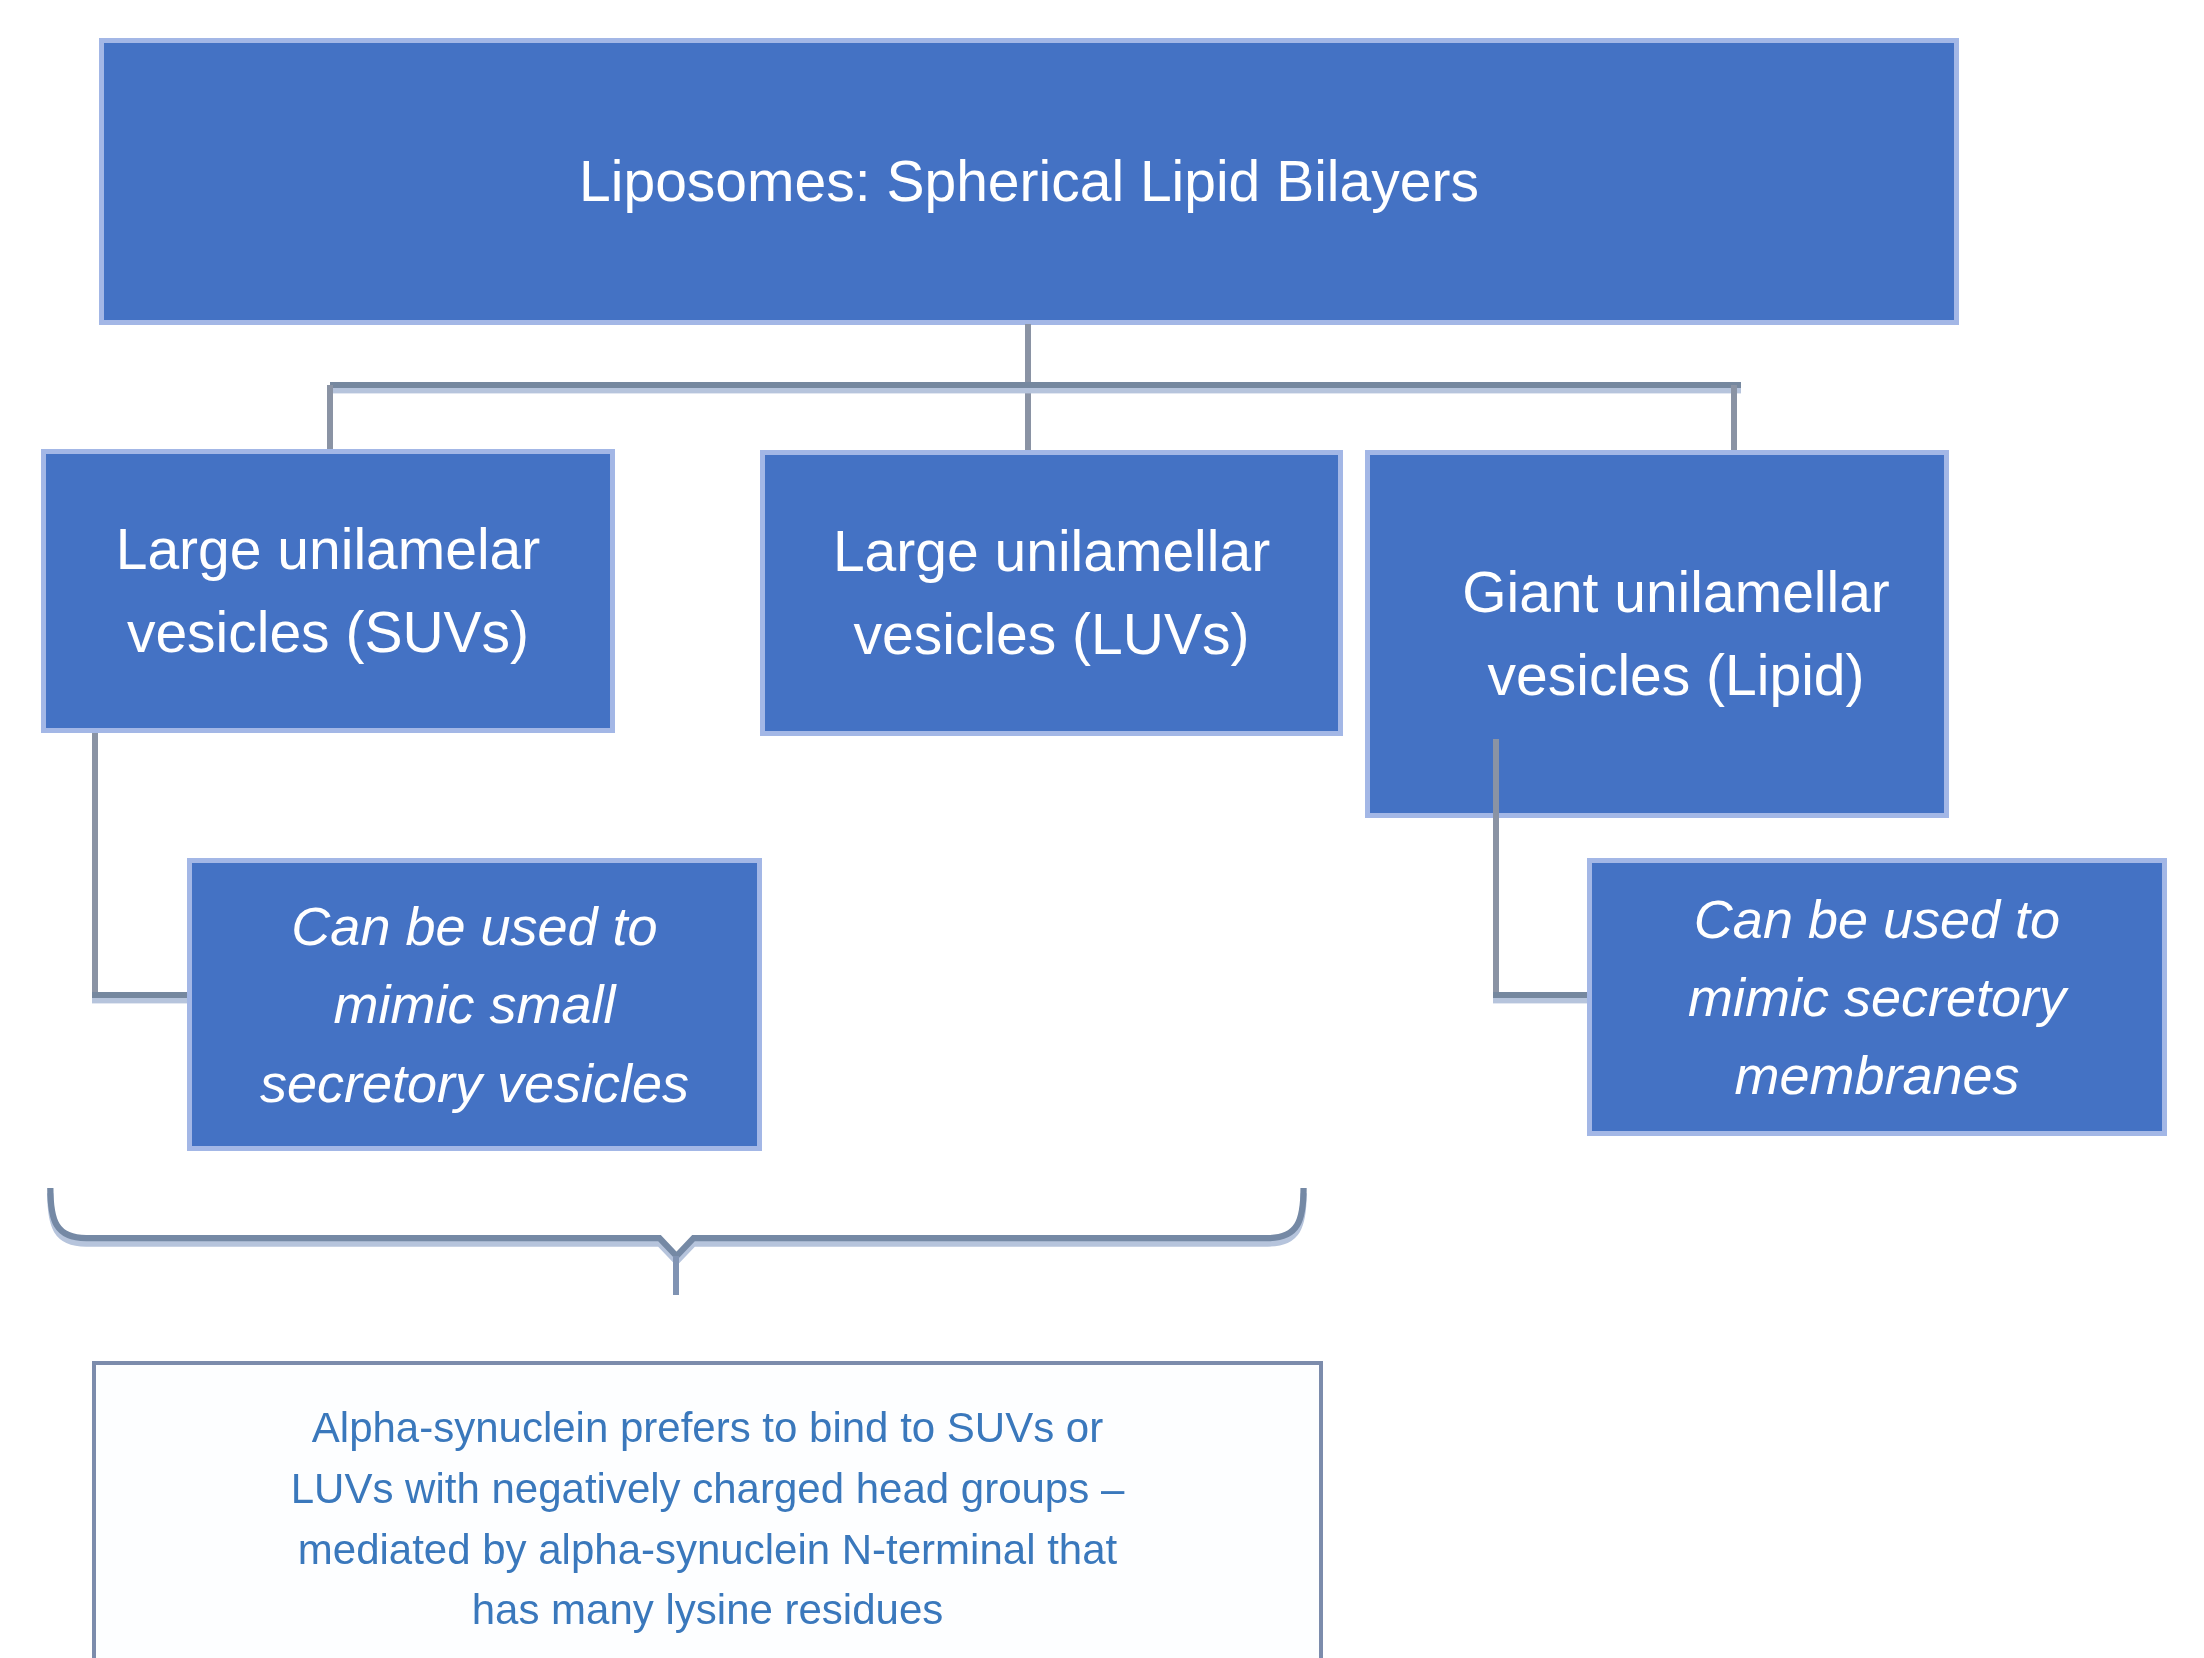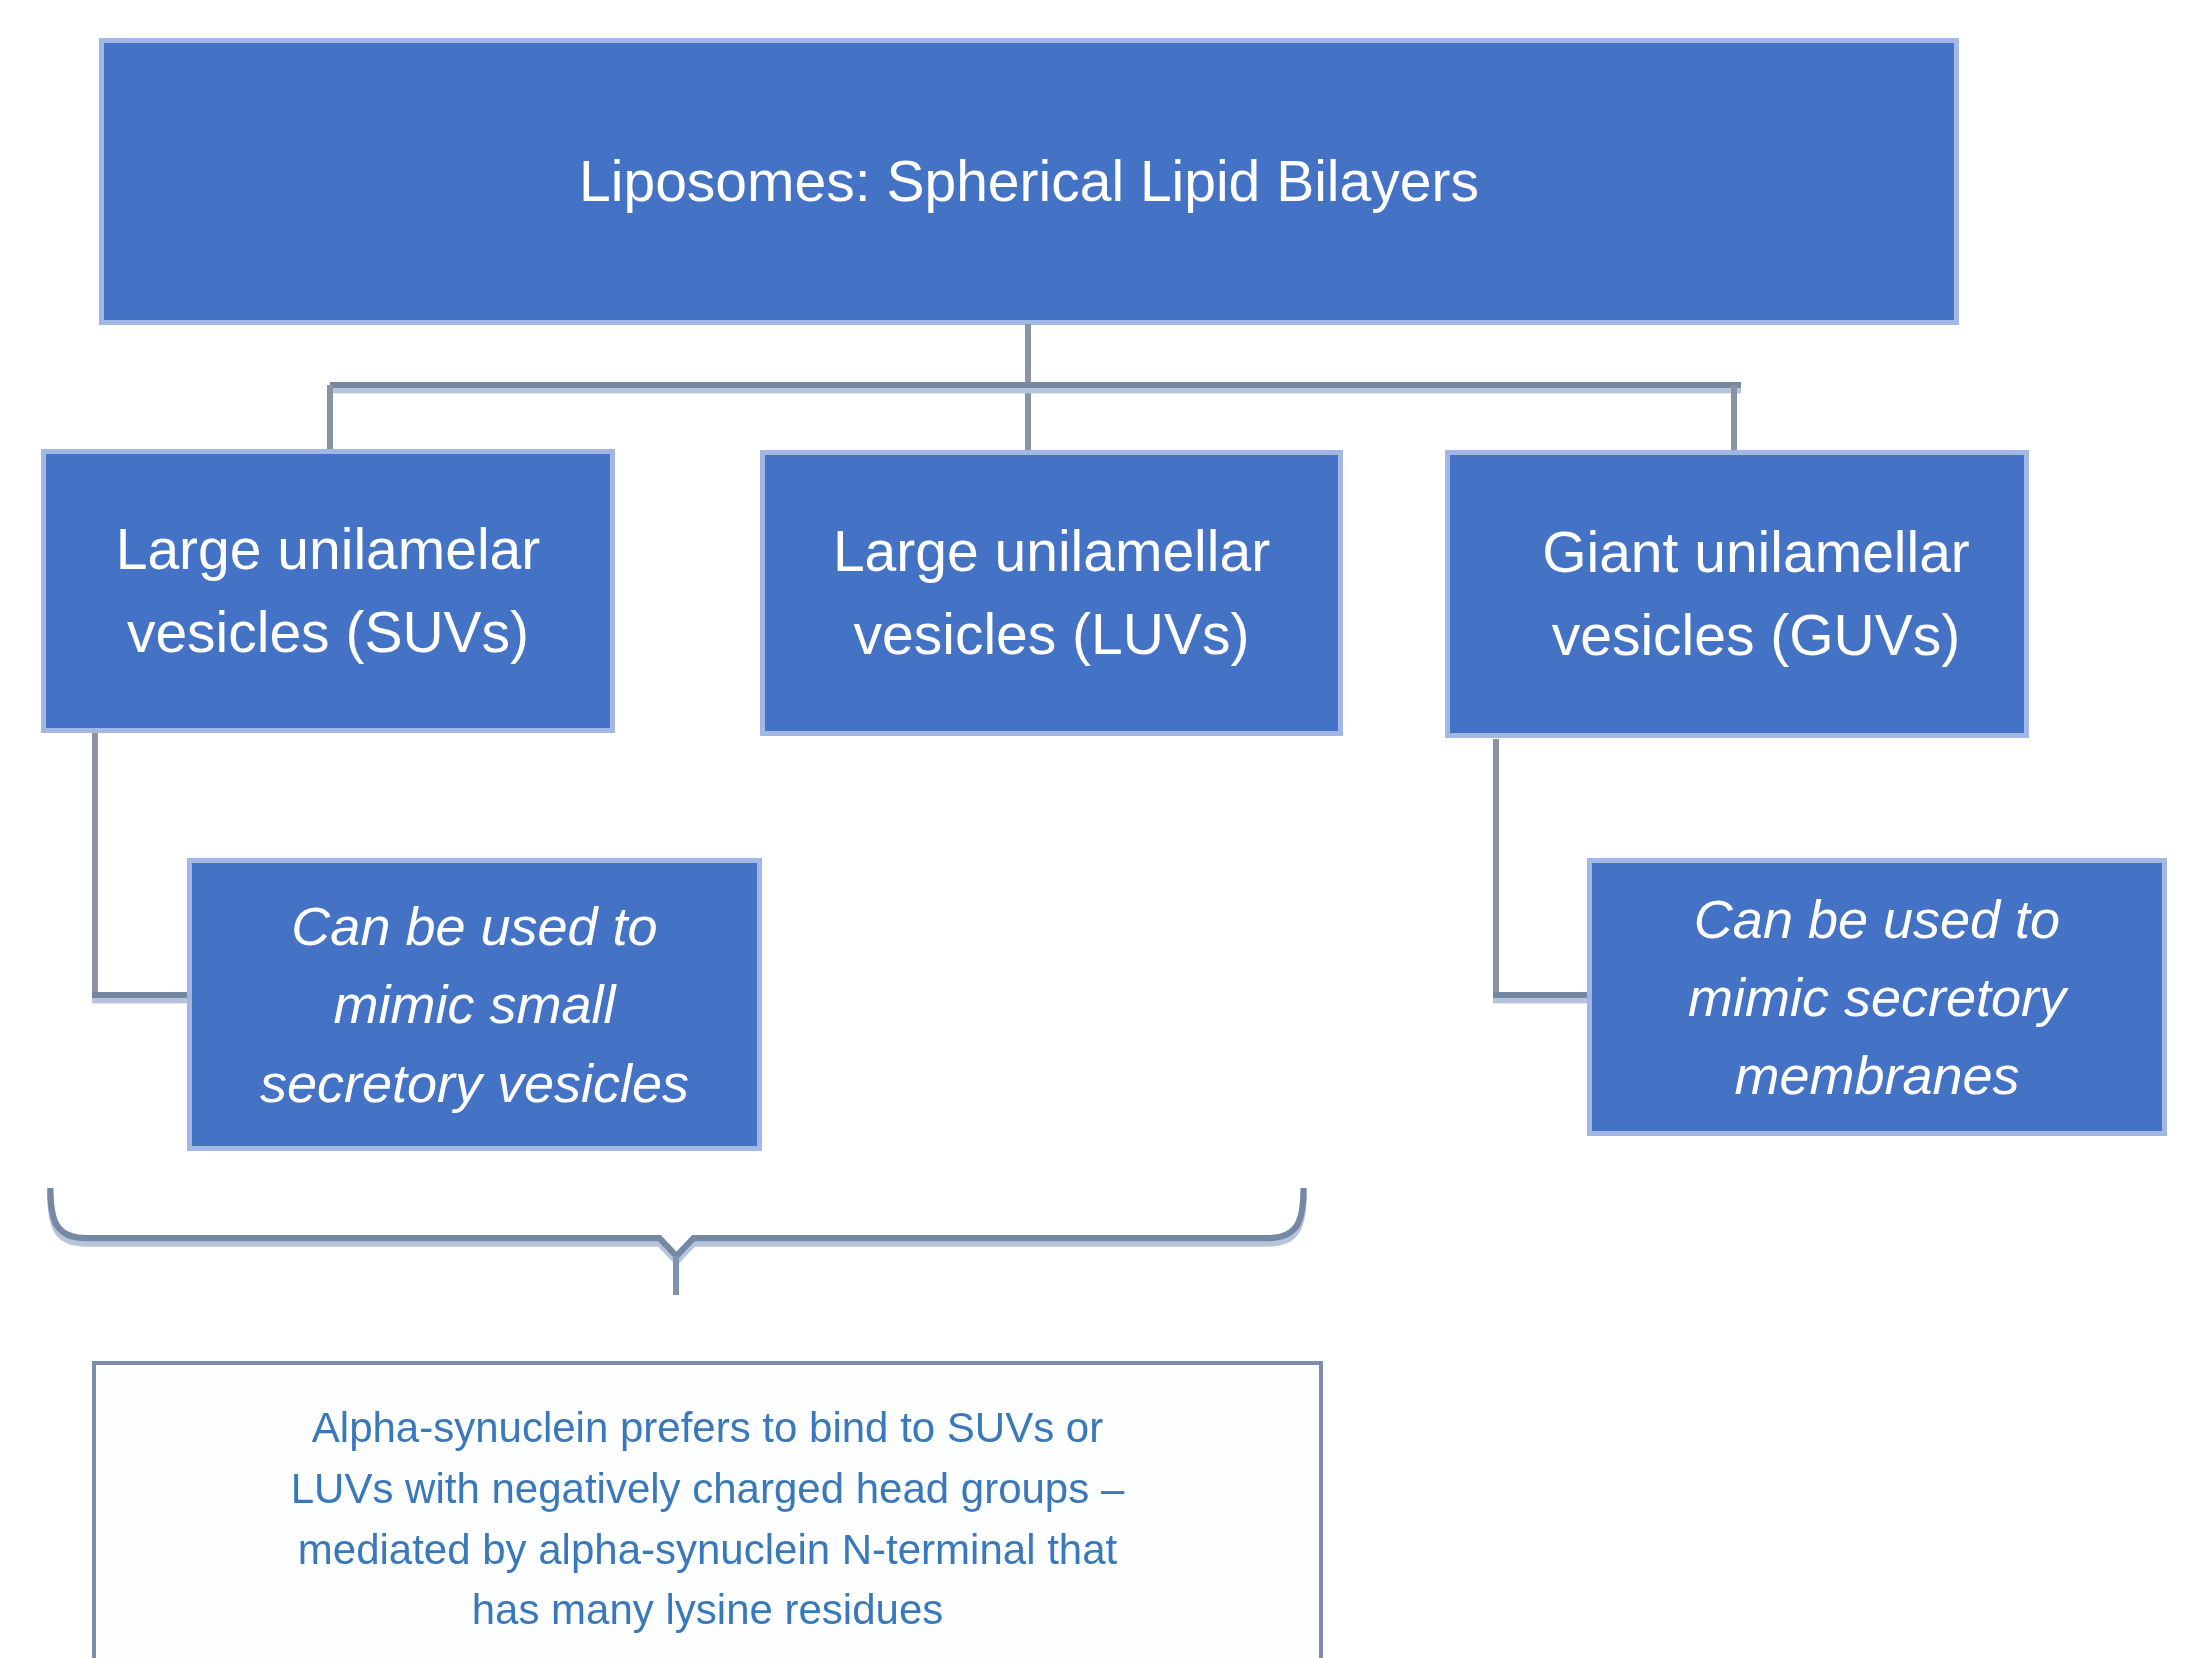--- a/index.html
+++ b/index.html
@@ -81,23 +81,23 @@
   <div class="node type-node" style="left:41px;top:449px;width:574px;height:284px;">
     <span class="line">Large unilamelar</span>
     <span class="line">vesicles (SUVs)</span>
   </div>
 
   <div class="node type-node" style="left:740px;top:450px;width:583px;height:286px;margin-left:20px;">
     <span class="line">Large unilamellar</span>
     <span class="line">vesicles (LUVs)</span>
   </div>
 
-  <div class="node type-node" style="left:1445px;top:450px;width:584px;height:288px;padding-left:38px;">
+  <div class="node type-node" style="left:1365px;top:450px;width:584px;height:368px;padding-left:38px;">
     <span class="line">Giant unilamellar</span>
-    <span class="line">vesicles (GUVs)</span>
+    <span class="line">vesicles (Lipid)</span>
   </div>
 
   <div class="v-line" style="left:92px;top:733px;height:266px;"></div>
   <div class="h-line" style="left:92px;top:992px;width:99px;"></div>
 
   <div class="node note-node" style="left:187px;top:858px;width:575px;height:293px;">
     <span class="line">Can be used to</span>
     <span class="line">mimic small</span>
     <span class="line">secretory vesicles</span>
   </div>

